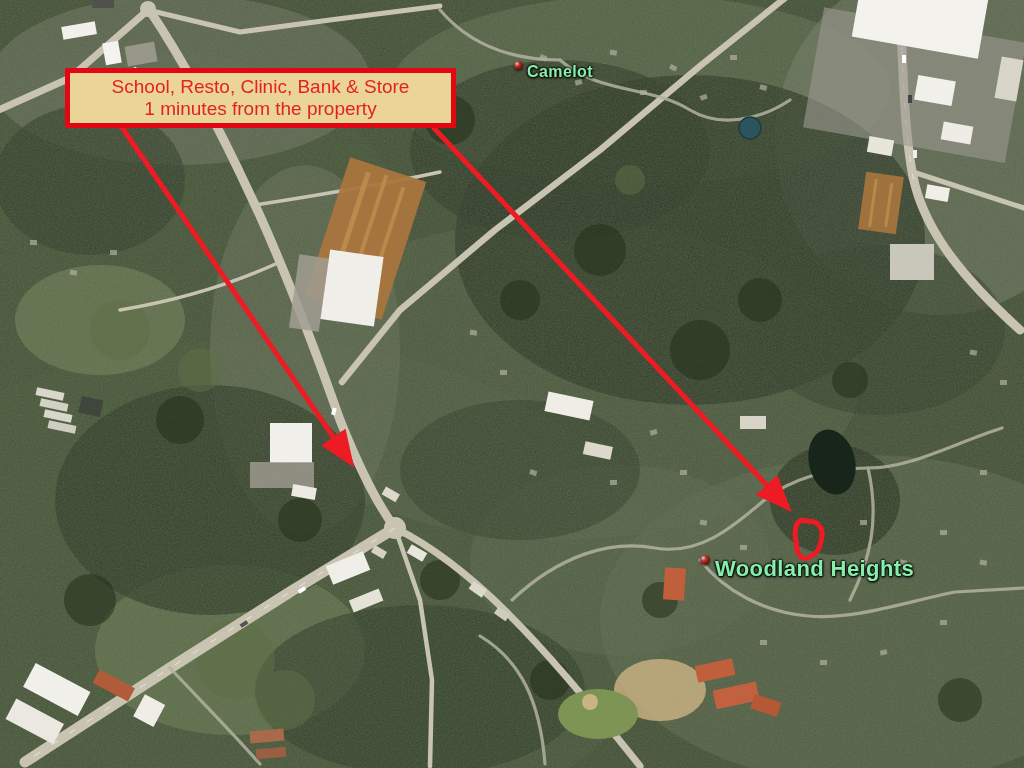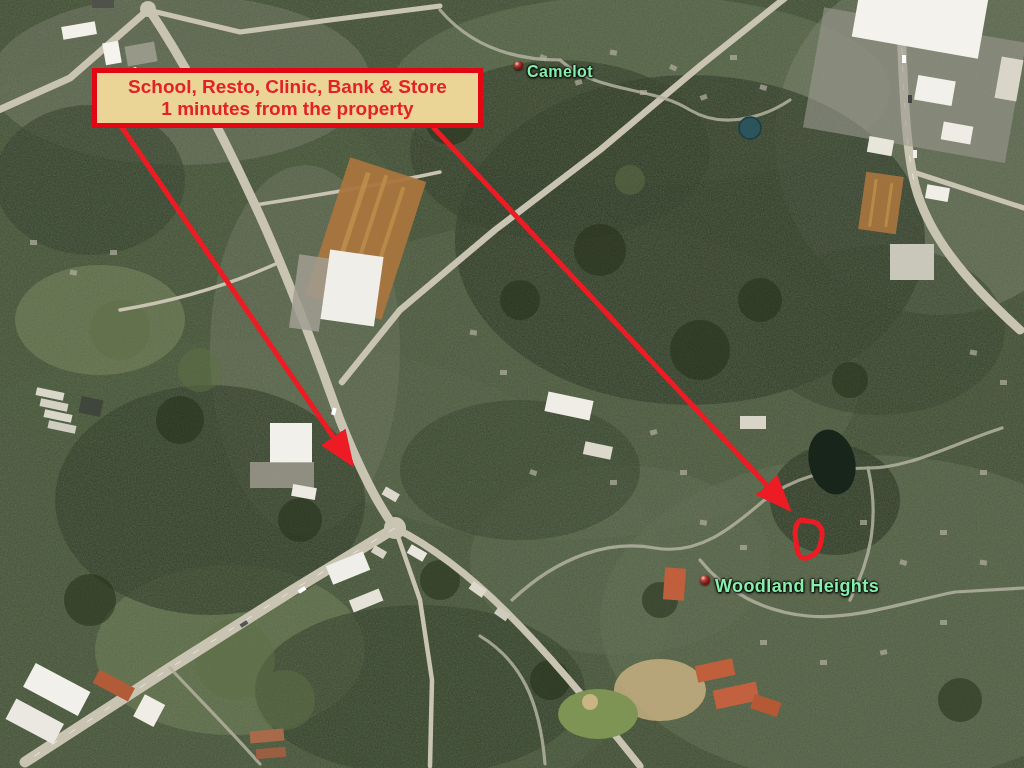--- a/index.html
+++ b/index.html
@@ -11,27 +11,27 @@
 
   
   .place-label{position:absolute;color:#86efac;font-weight:bold;letter-spacing:.4px;
     text-shadow:0 1px 3px rgba(0,0,0,.95),1px 1px 2px rgba(0,0,0,.9),-1px 0 2px rgba(0,0,0,.8),0 -1px 2px rgba(0,0,0,.7);
     padding-left:9px;white-space:nowrap;}
   .place-label .dot{position:absolute;border-radius:50%;
     background:radial-gradient(circle at 32% 30%, #e7cdc6 0%, #b04038 28%, #7d120c 62%, #4e0806 100%);
     box-shadow:0 1px 2px rgba(0,0,0,.7);}
   .label-camelot{left:518px;top:63px;font-size:16px;}
   .label-camelot .dot{width:9px;height:9px;left:-4px;top:-2px;}
-  .label-woodland{left:706px;top:576px;font-size:18px;}
+  .label-woodland{left:706px;top:556px;font-size:22px;}
   .label-woodland .dot{width:10px;height:10px;left:-6px;top:-1px;}
 
   
-  .callout{position:absolute;left:92px;top:68px;width:381px;
+  .callout{position:absolute;left:65px;top:68px;width:381px;
     background:#EAD596;border:5px solid #E30613;
-    color:#E42126;font-weight:bold;font-size:19px;line-height:22px;text-align:center;
+    color:#E42126;font-weight:normal;font-size:19px;line-height:22px;text-align:center;
     padding:3px 0 3px;}
 </style>
 </head>
 <body>
 
 <div class="stage">
 
   <svg class="terrain" width="1024" height="768" viewBox="0 0 1024 768">
     <defs>
       <filter id="noiseDark" x="-2%" y="-2%" width="104%" height="104%">

